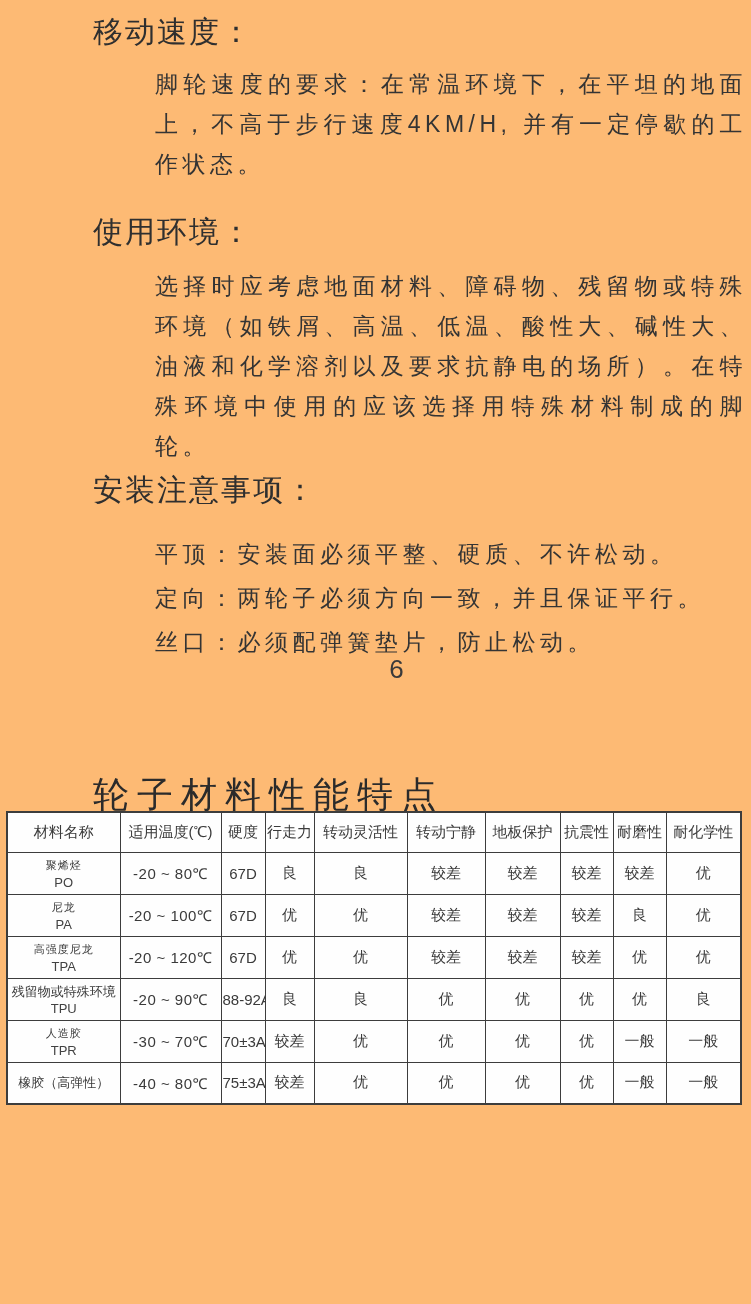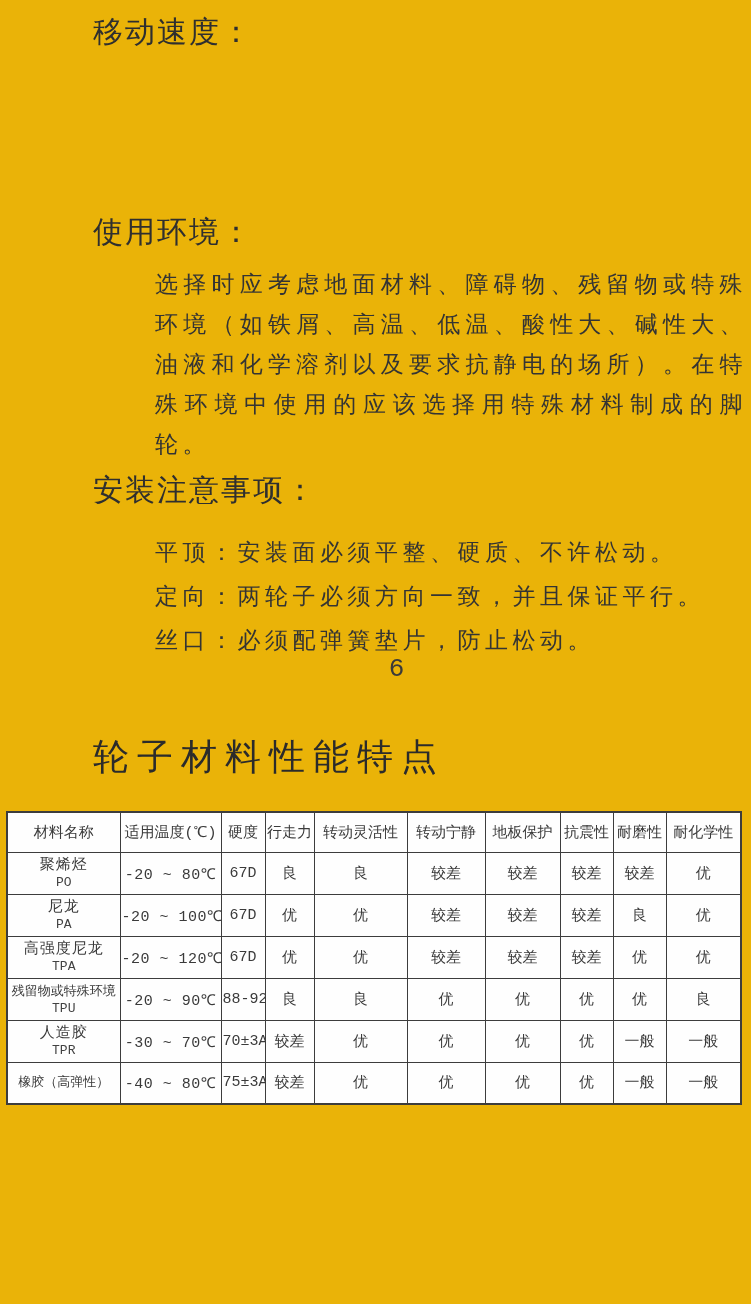--- a/index.html
+++ b/index.html
@@ -1,22 +1,22 @@
 <!DOCTYPE html>
 <html><head>
 <meta charset="utf-8">
 <style>
   * { margin: 0; padding: 0; box-sizing: border-box; }
   html, body { background: #ffffff; }
   .page {
     position: relative;
     width: 751px;
     height: 1304px;
-    background: #eab308;
-    font-family: Liberation Mono, monospace;
+    background: #fdba74;
+    font-family: Liberation Sans, sans-serif;
     color: #383838;
     overflow: hidden;
   }
   .sec-heading {
     position: absolute;
     left: 93px;
     font-size: 30px;
     letter-spacing: 2px;
     color: #2f2f2f;
     white-space: nowrap;
@@ -56,21 +56,21 @@
     top: 654px;
     width: 100%;
     text-align: center;
     text-indent: 42px;
     font-size: 26px;
     color: #3a3a3a;
   }
   .table-title {
     position: absolute;
     left: 93px;
-    top: 733px;
+    top: 771px;
     font-size: 36px;
     letter-spacing: 8px;
     color: #2b2b2b;
     white-space: nowrap;
   }
   table.materials {
     position: absolute;
     left: 6px;
     top: 811px;
     width: 734px;
@@ -86,32 +86,33 @@
     vertical-align: middle;
     font-weight: normal;
     padding: 0 1px;
     color: #3a3a3a;
     font-size: 15px;
     overflow: hidden;
   }
   table.materials thead tr { height: 40px; }
   table.materials tbody tr { height: 42px; }
   table.materials tbody tr.last { height: 57px; }
-  .mname { font-size: 15px; line-height: 19px; letter-spacing: 1px; white-space: nowrap; }
+  .mname { font-size: 11px; line-height: 19px; letter-spacing: 1px; white-space: nowrap; }
   .mname.tight { font-size: 13px; letter-spacing: 0; }
   .mcode { font-size: 13px; line-height: 16px; color: #424242; }
   td.temp { font-size: 15px; letter-spacing: 0.5px; white-space: nowrap; }
   td.hard { font-size: 14px; white-space: nowrap; }
 </style>
 </head>
 <body>
 
 <div class="page">
 
   <div class="sec-heading" id="h-speed">移动速度：</div>
+  <p class="body-par" id="p-speed">脚轮速度的要求：在常温环境下，在平坦的地面上，不高于步行速度4KM/H, 并有一定停歇的工作状态。</p>
 
   <div class="sec-heading" id="h-env">使用环境：</div>
   <p class="body-par" id="p-env">选择时应考虑地面材料、障碍物、残留物或特殊环境（如铁屑、高温、低温、酸性大、碱性大、油液和化学溶剂以及要求抗静电的场所）。在特殊环境中使用的应该选择用特殊材料制成的脚轮。</p>
 
   <div class="sec-heading" id="h-install">安装注意事项：</div>
   <div class="install-items">
     <div class="install-item">平顶：安装面必须平整、硬质、不许松动。</div>
     <div class="install-item">定向：两轮子必须方向一致，并且保证平行。</div>
     <div class="install-item">丝口：必须配弹簧垫片，防止松动。</div>
   </div>

